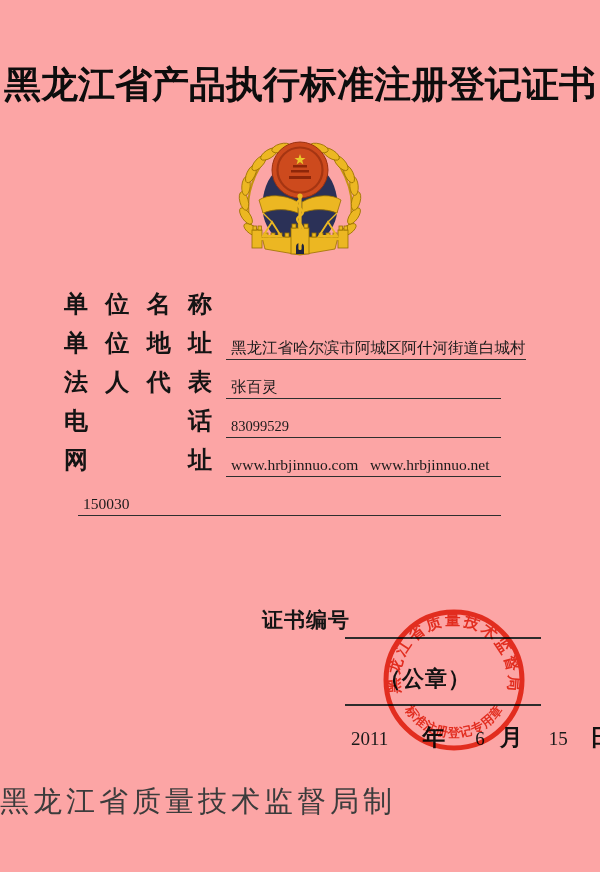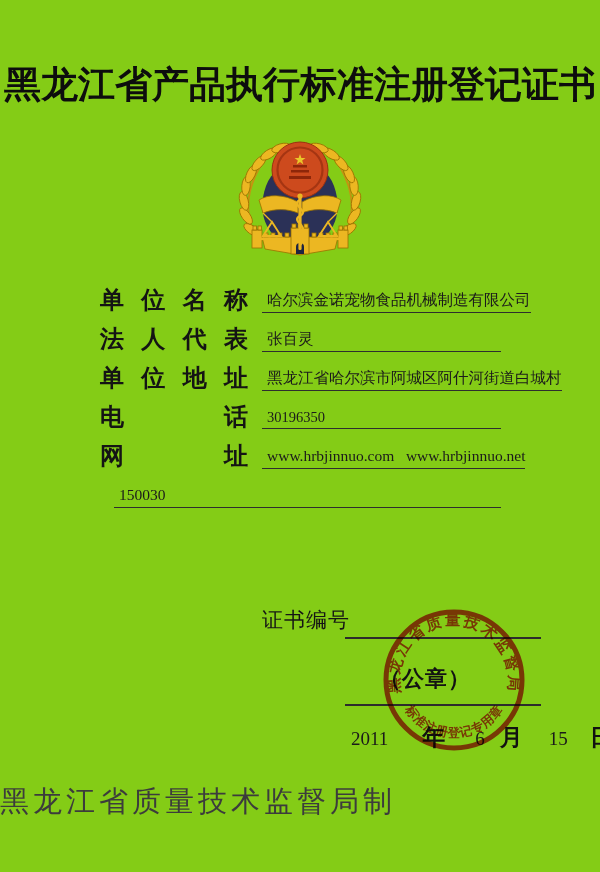--- a/index.html
+++ b/index.html
@@ -1,45 +1,45 @@
 <!DOCTYPE html>
 <html><head>
 <meta charset="utf-8">
 <style>
   html,body{margin:0;padding:0;background:#e8e8e8;}
   .page{
     position:relative;width:600px;height:872px;margin:0 auto;
-    background:#84cc16;overflow:hidden;
+    background:#fca5a5;overflow:hidden;
     font-family:"Liberation Sans",sans-serif;color:#111;
   }
   
   .title{
     position:absolute;top:60px;left:0;right:0;text-align:center;
     font-family:"Liberation Serif",serif;font-weight:700;font-size:37px;
     color:#0d0d0d;white-space:nowrap;letter-spacing:0;
   }
   
   .emblem{position:absolute;left:236px;top:138px;width:128px;height:122px;}
   
   .form{position:absolute;left:64px;top:282px;width:437px;}
-  .row{display:flex;align-items:center;height:39px;margin-left:36px;}
+  .row{display:flex;align-items:flex-end;height:39px;}
   .row-label{
     flex:none;width:148px;font-size:24px;font-weight:700;color:#141414;
     text-align:justify;text-align-last:justify;line-height:1.15;
     padding-bottom:3px;letter-spacing:0;
   }
   .row-value{
     flex:1;margin-left:14px;border-bottom:1.8px solid #2e2e2e;
     font-family:"Liberation Serif",serif;font-size:15.5px;color:#1b1b1b;
     white-space:pre;padding:0 0 2px 5px;line-height:1.25;
   }
   .row:nth-child(4) .row-value{font-size:14.5px;}
   
   .certno-label,.issuer-label{
-    position:absolute;left:262px;font-size:21px;font-weight:400;color:#151515;
+    position:absolute;left:262px;font-size:21px;font-weight:700;color:#151515;
     letter-spacing:1px;white-space:nowrap;text-align:center;
   }
   .certno-label{top:606px;}
   .issuer-label{top:665px;}
   .issuer-value{
     position:absolute;left:379px;top:664px;font-size:22px;font-weight:700;
     color:#131313;letter-spacing:1px;white-space:nowrap;
   }
   .fill-line{position:absolute;height:2px;background:#2c2c2c;}
   .line1{left:345px;top:637px;width:196px;}
@@ -142,33 +142,32 @@
       <rect x="81" y="99.5" width="22" height="2.6" fill="#ecb722"></rect>
       <rect x="62.4" y="58" width="3.2" height="54" rx="1.2" fill="#ecb722"></rect>
       <circle cx="64" cy="58" r="2.6" fill="#ecb722"></circle>
       <path d="M64,62 c-10,5 10,11 0,16 c-10,5 10,11 0,16 c-8,4 6,9 0,13" stroke="#ecb722" stroke-width="2.3" fill="none"></path>
     </g>
   </svg>
 
   <div class="form">
     <div class="row">
       <span class="row-label">单位名称</span>
-      <span class="row-value">哈尔滨金诺宠物食品机械制造有限公司</span>
+    </div>
+    <div class="row">
+      <span class="row-label">单位地址</span>
+      <span class="row-value">黑龙江省哈尔滨市阿城区阿什河街道白城村</span>
     </div>
     <div class="row">
       <span class="row-label">法人代表</span>
       <span class="row-value">张百灵</span>
     </div>
     <div class="row">
-      <span class="row-label">单位地址</span>
-      <span class="row-value">黑龙江省哈尔滨市阿城区阿什河街道白城村</span>
-    </div>
-    <div class="row">
       <span class="row-label">电话</span>
-      <span class="row-value">30196350</span>
+      <span class="row-value">83099529</span>
     </div>
     <div class="row">
       <span class="row-label">网址</span>
       <span class="row-value">www.hrbjinnuo.com   www.hrbjinnuo.net</span>
     </div>
     <div class="row">
       <span class="row-value">150030</span>
     </div>
   </div>
 

